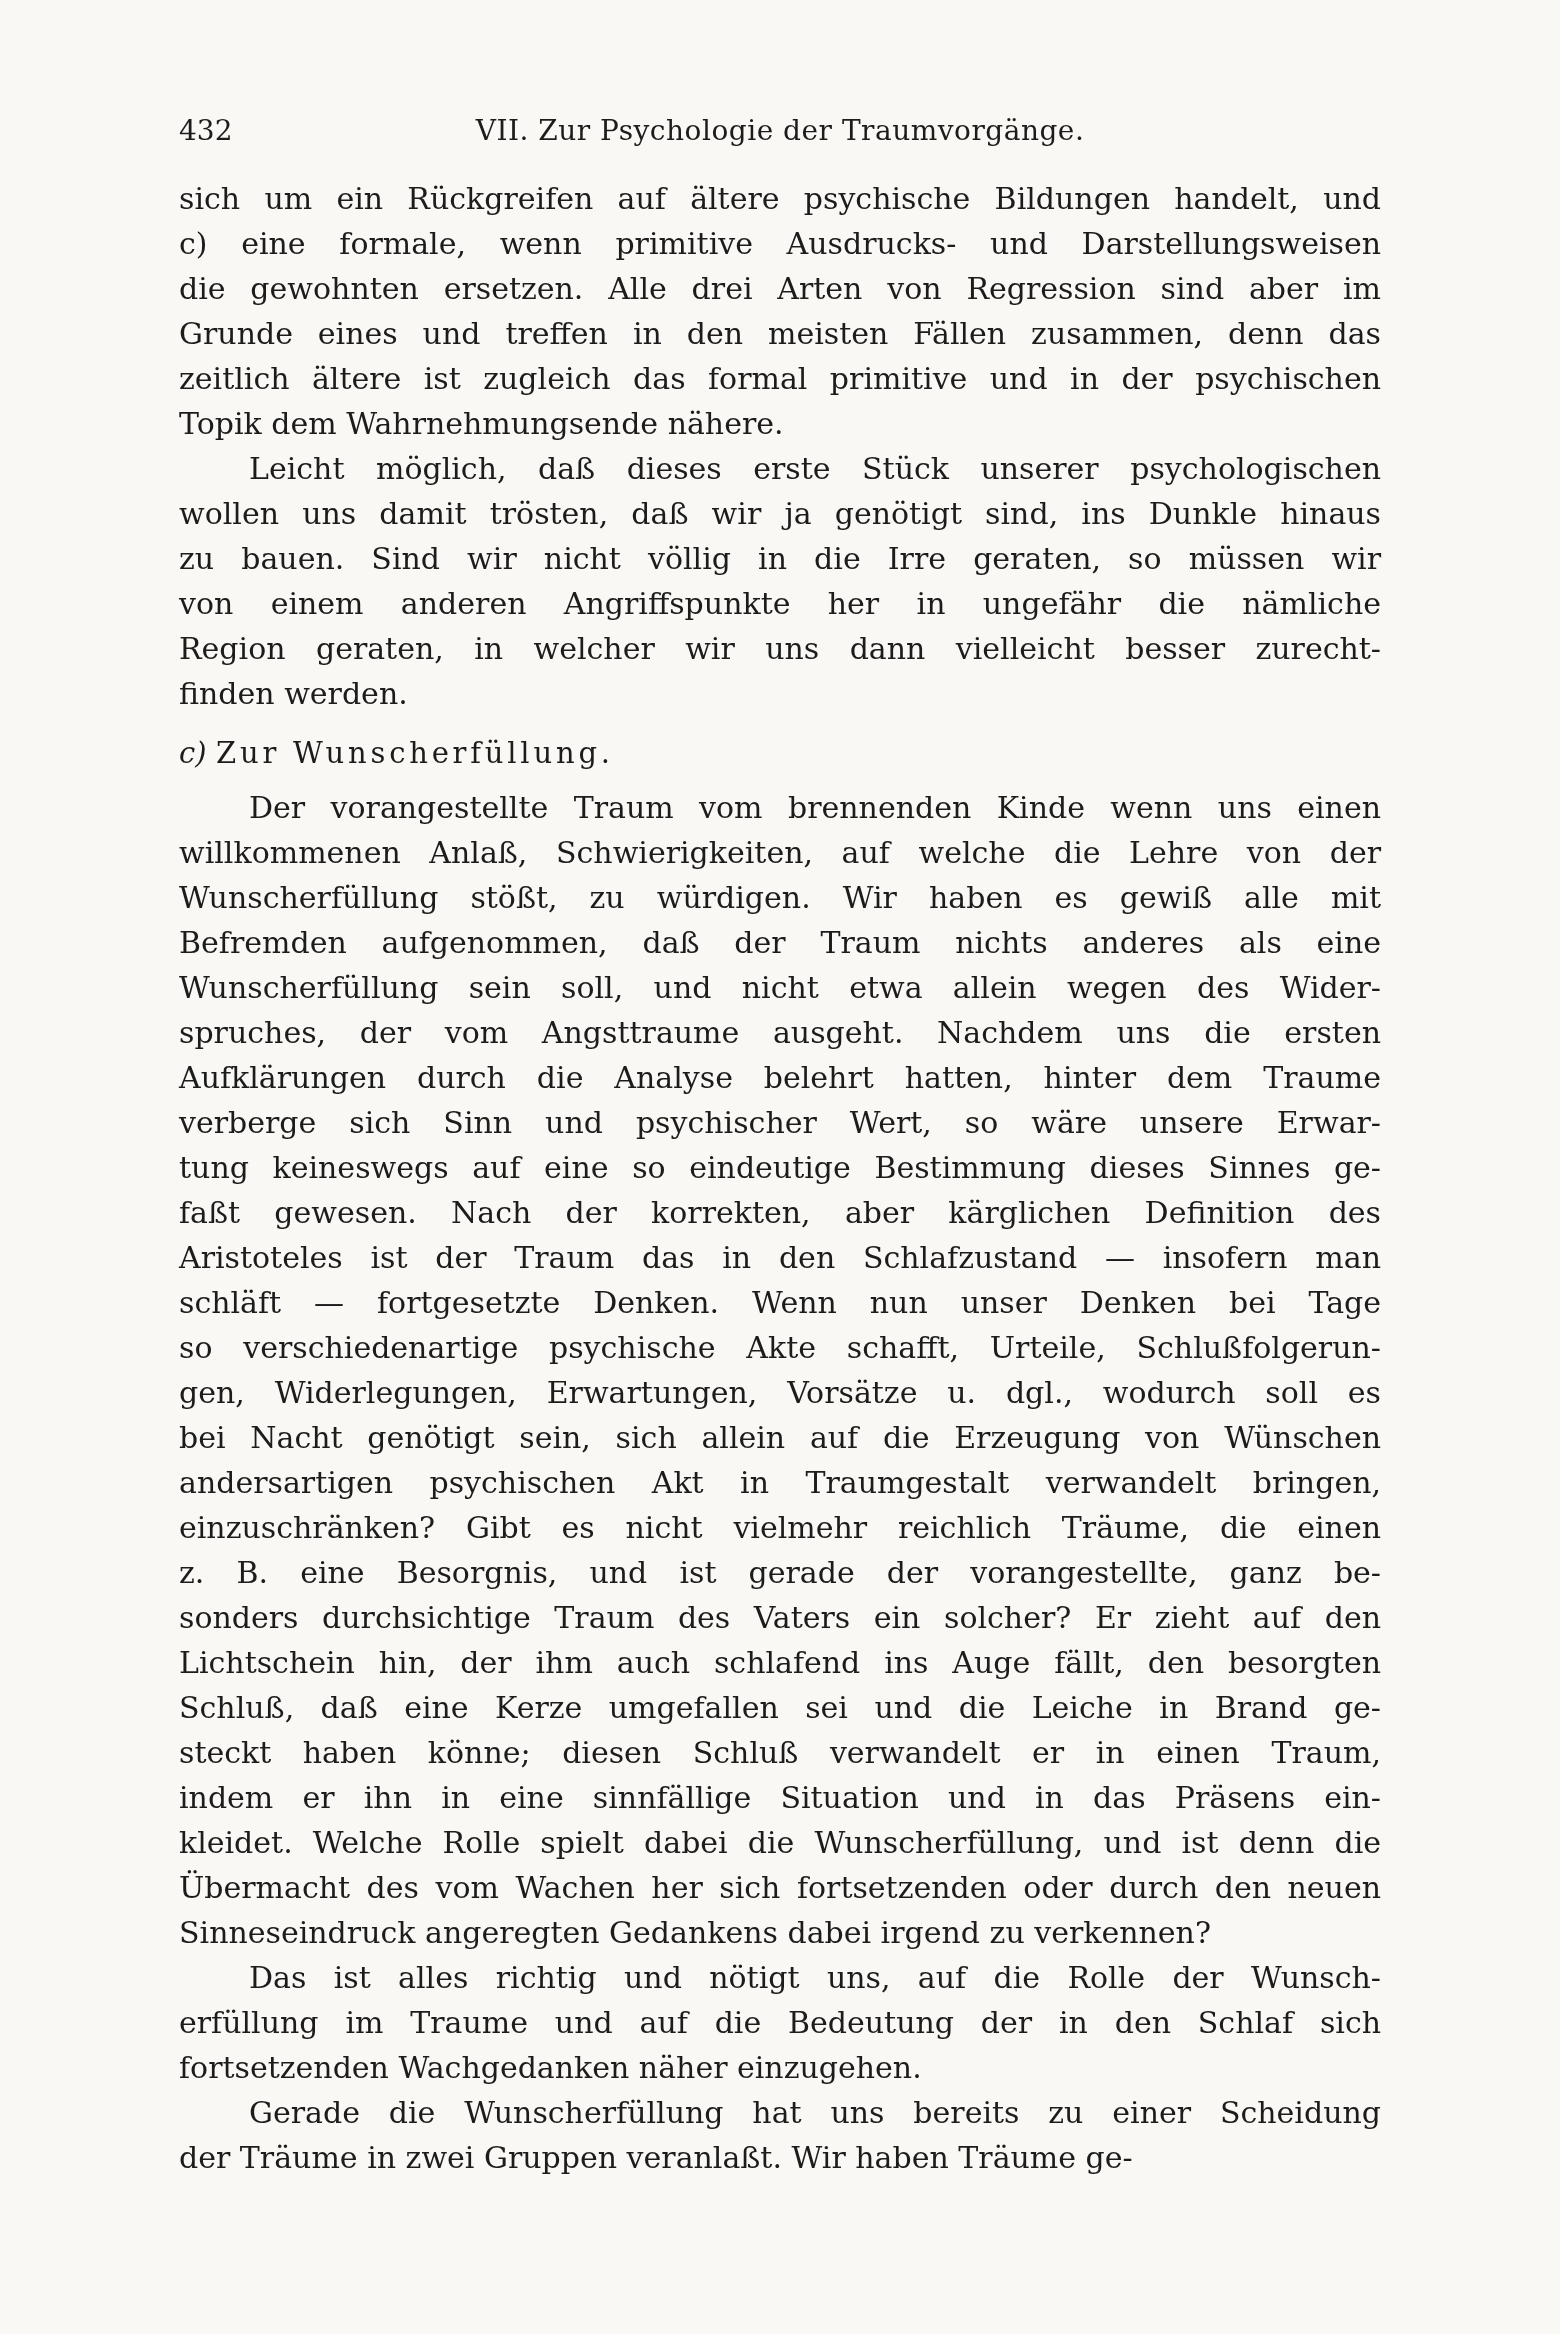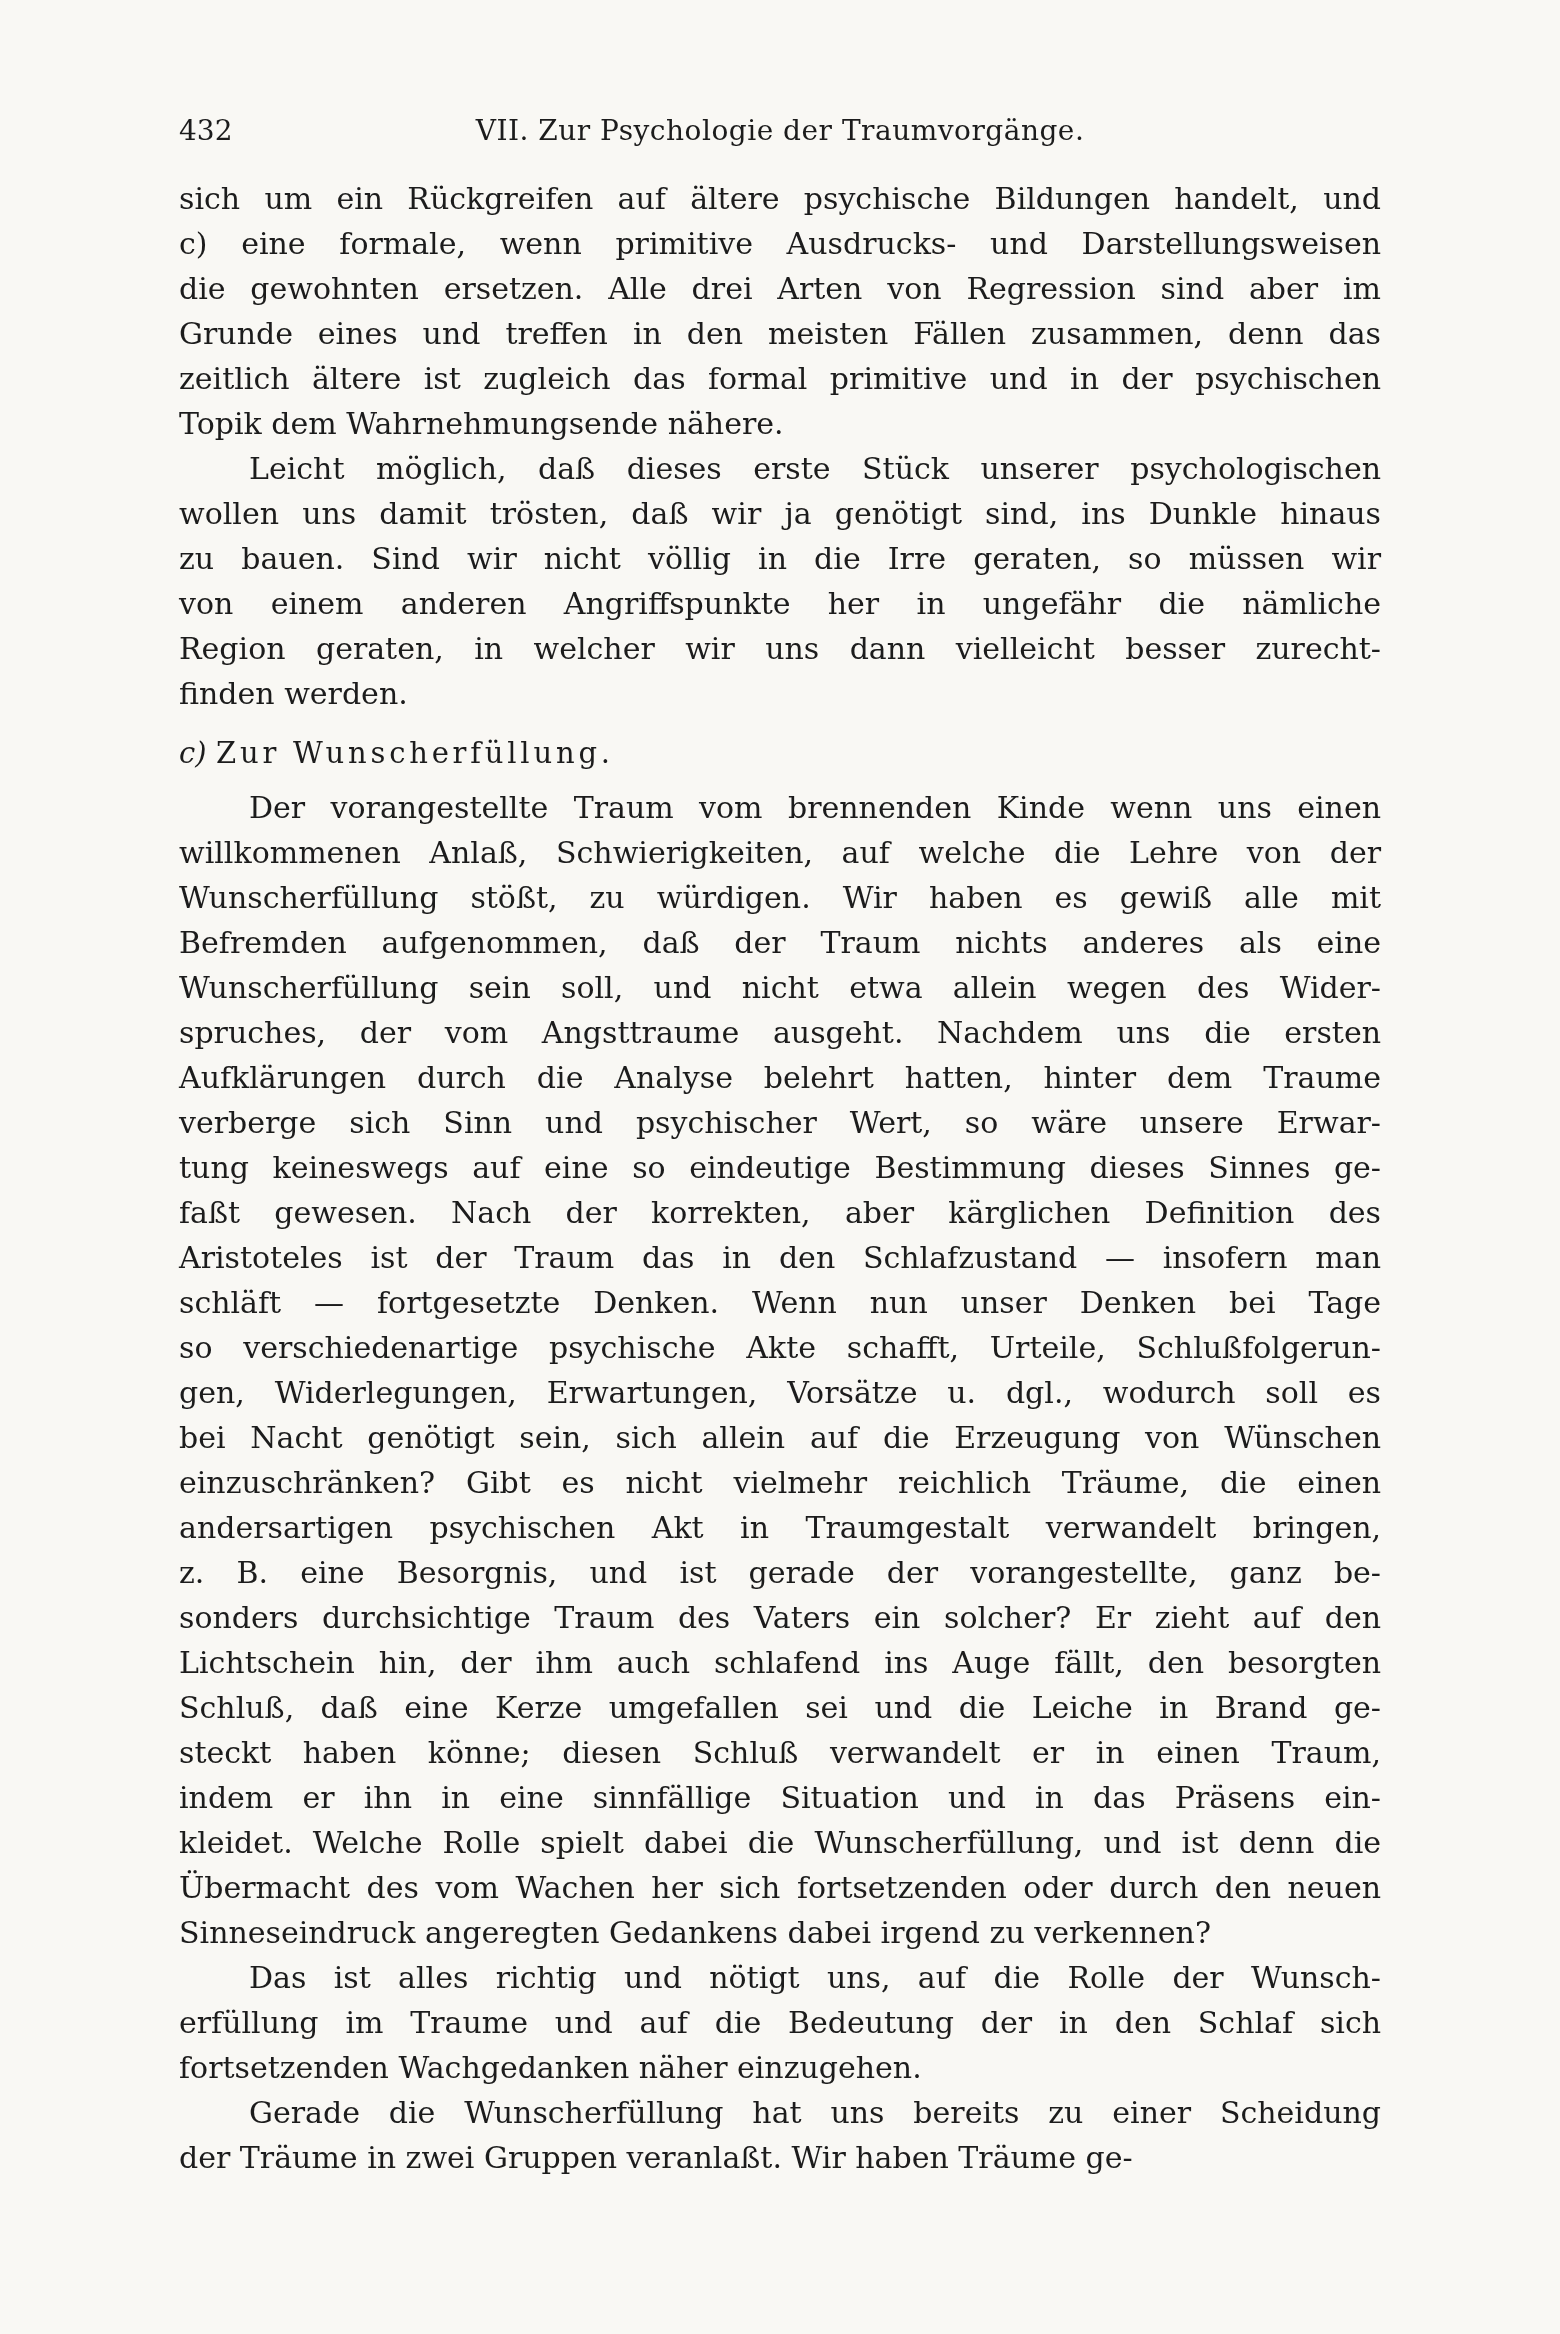--- a/index.html
+++ b/index.html
@@ -105,22 +105,22 @@
           <div class="line">spruches, der vom Angsttraume ausgeht. Nachdem uns die ersten</div>
           <div class="line">Aufklärungen durch die Analyse belehrt hatten, hinter dem Traume</div>
           <div class="line">verberge sich Sinn und psychischer Wert, so wäre unsere Erwar-</div>
           <div class="line">tung keineswegs auf eine so eindeutige Bestimmung dieses Sinnes ge-</div>
           <div class="line">faßt gewesen. Nach der korrekten, aber kärglichen Definition des</div>
           <div class="line">Aristoteles ist der Traum das in den Schlafzustand — insofern man</div>
           <div class="line">schläft — fortgesetzte Denken. Wenn nun unser Denken bei Tage</div>
           <div class="line">so verschiedenartige psychische Akte schafft, Urteile, Schlußfolgerun-</div>
           <div class="line">gen, Widerlegungen, Erwartungen, Vorsätze u. dgl., wodurch soll es</div>
           <div class="line">bei Nacht genötigt sein, sich allein auf die Erzeugung von Wünschen</div>
+          <div class="line">andersartigen psychischen Akt in Traumgestalt verwandelt bringen,</div>
           <div class="line">einzuschränken? Gibt es nicht vielmehr reichlich Träume, die einen</div>
-          <div class="line">andersartigen psychischen Akt in Traumgestalt verwandelt bringen,</div>
           <div class="line">z. B. eine Besorgnis, und ist gerade der vorangestellte, ganz be-</div>
           <div class="line">sonders durchsichtige Traum des Vaters ein solcher? Er zieht auf den</div>
           <div class="line">Lichtschein hin, der ihm auch schlafend ins Auge fällt, den besorgten</div>
           <div class="line">Schluß, daß eine Kerze umgefallen sei und die Leiche in Brand ge-</div>
           <div class="line">steckt haben könne; diesen Schluß verwandelt er in einen Traum,</div>
           <div class="line">indem er ihn in eine sinnfällige Situation und in das Präsens ein-</div>
           <div class="line">kleidet. Welche Rolle spielt dabei die Wunscherfüllung, und ist denn die</div>
           <div class="line">Übermacht des vom Wachen her sich fortsetzenden oder durch den neuen</div>
           <div class="line last">Sinneseindruck angeregten Gedankens dabei irgend zu verkennen?</div>
         </div>

